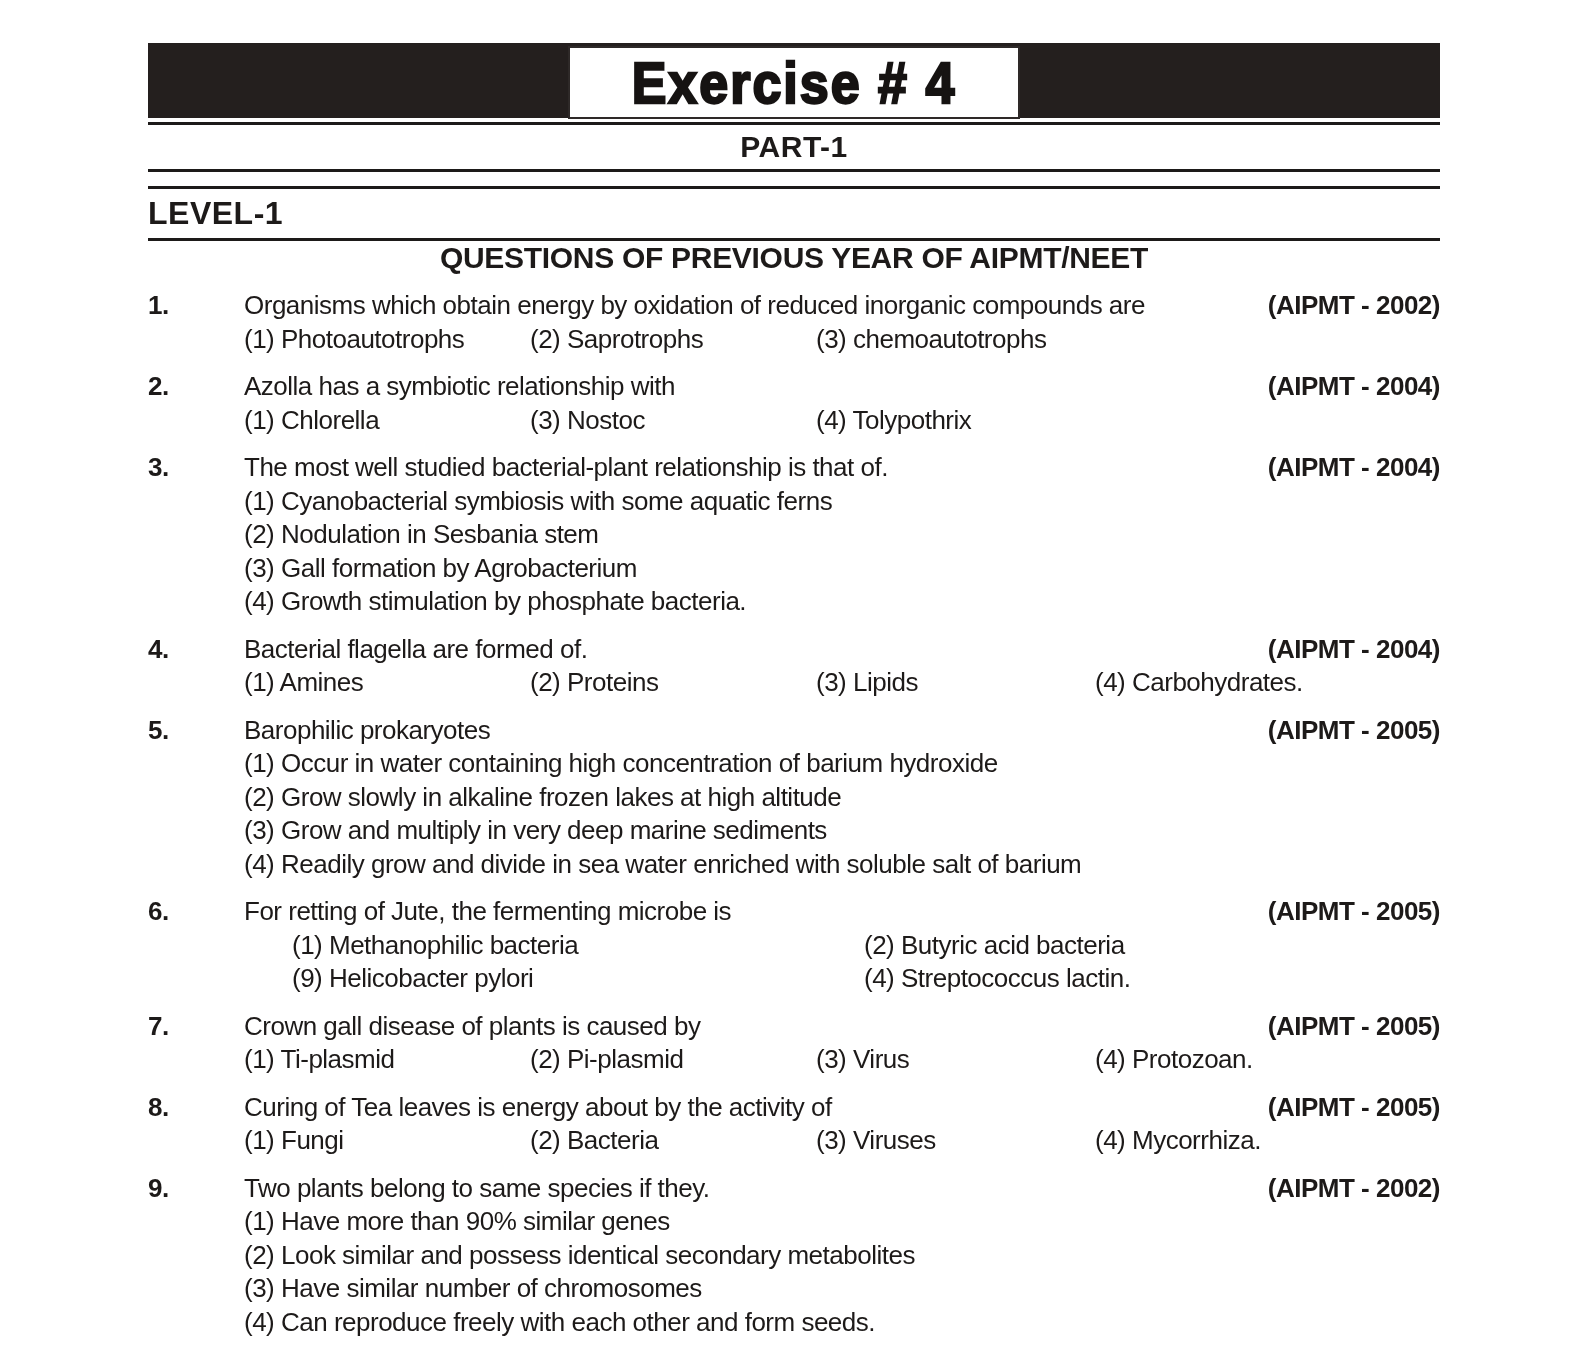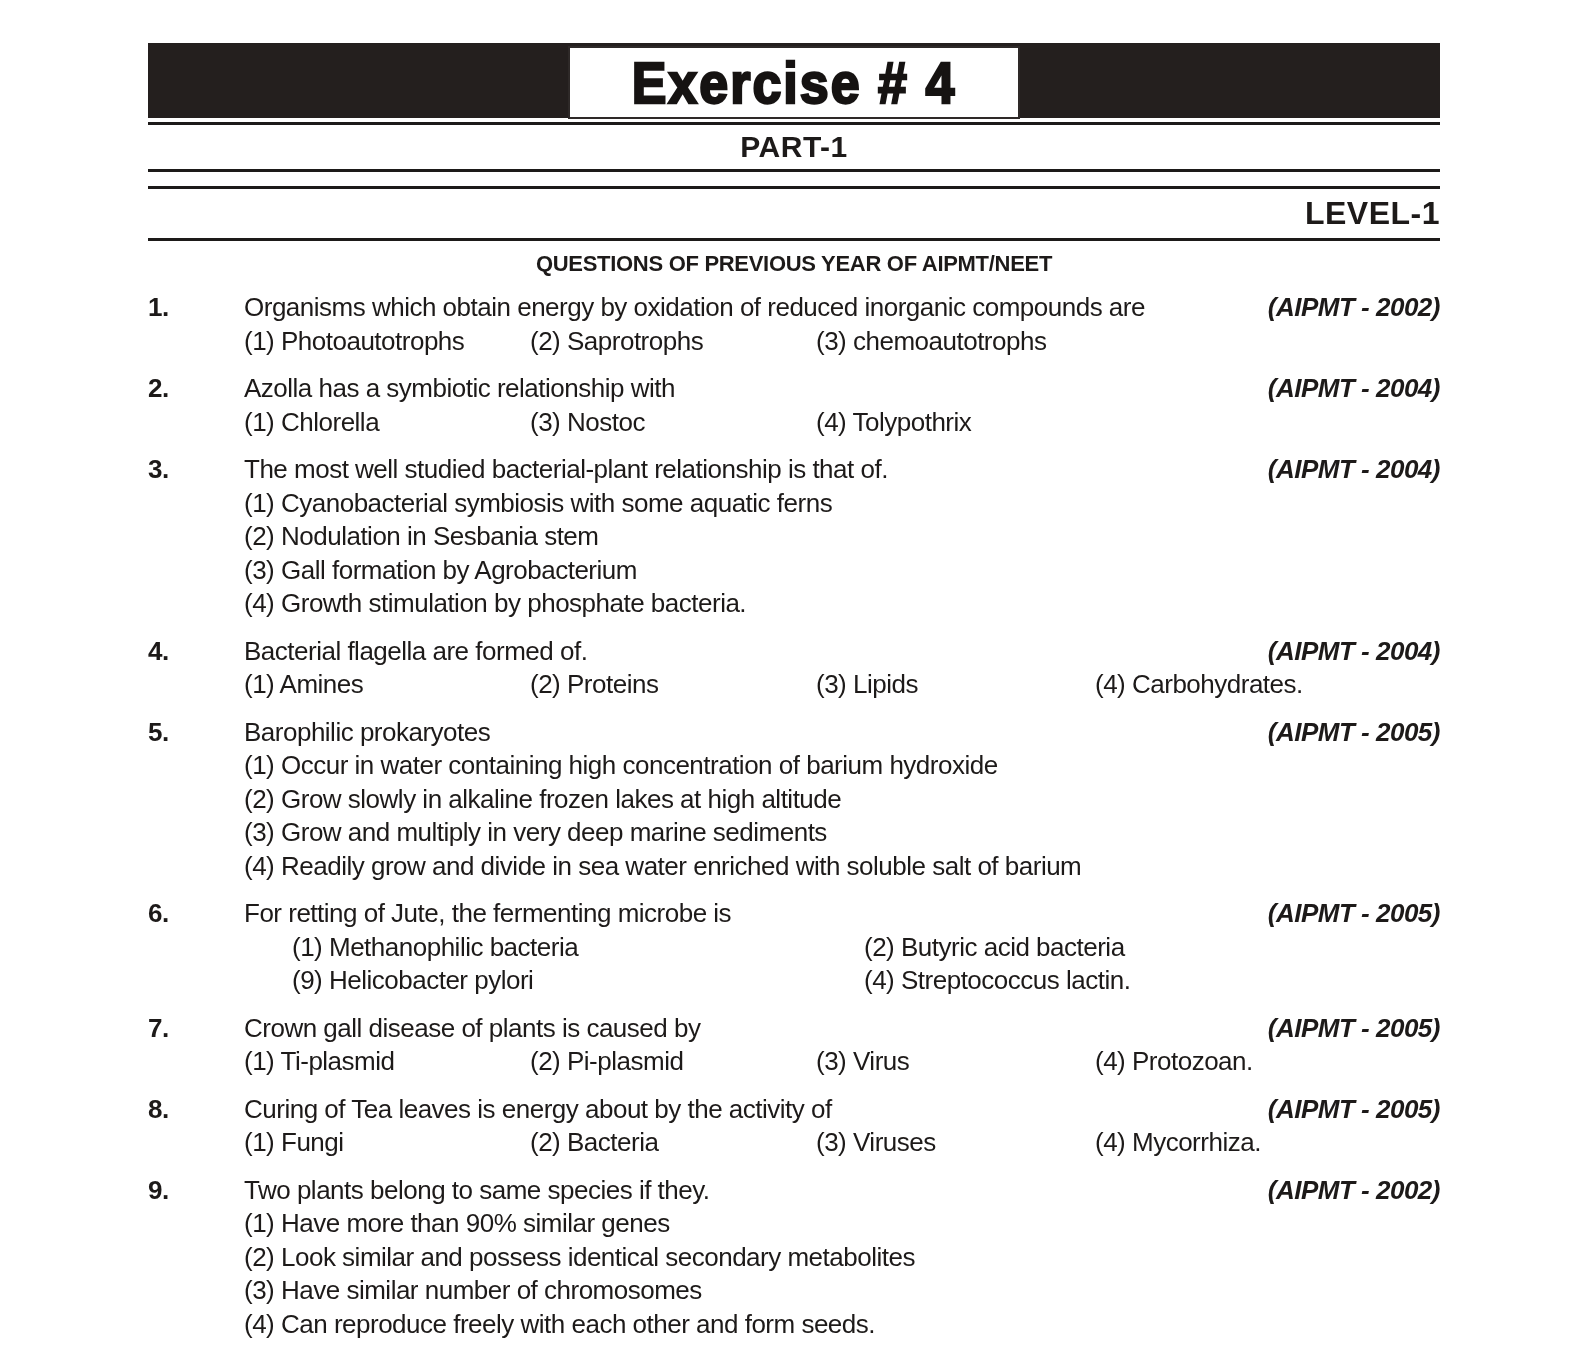--- a/index.html
+++ b/index.html
@@ -33,38 +33,37 @@
   .rule { background:#1d1a19; }
   .rule-a { margin-top:4px; height:3px; }
   .part-title {
     font-size:30px; font-weight:bold; letter-spacing:0.5px;
     text-align:center; line-height:44px;
   }
   .rule-b { height:3px; }
   .rule-c { margin-top:14px; height:3px; }
   .level-title {
     font-size:32px; font-weight:bold; letter-spacing:0.5px;
-    text-align:right; line-height:49px;
+    text-align:left; line-height:49px;
   }
   .rule-d { height:3px; }
 
   .section-heading {
-    margin-top:10px;
-    font-size:22px; font-weight:bold; letter-spacing:-0.3px;
+    font-size:30px; font-weight:bold; letter-spacing:-0.3px;
     text-align:center;
   }
 
   
   #questions { margin-top:14px; font-size:26px; letter-spacing:-0.5px; }
   .q { display:flex; margin-bottom:14px; }
   .qnum { width:96px; flex:none; font-weight:bold; line-height:33.5px; }
   .qbody { flex:1; min-width:0; }
   .qhead { display:flex; justify-content:space-between; line-height:33.5px; }
   .qtext { white-space:nowrap; }
-  .qtag { font-weight:bold; white-space:nowrap; margin-left:12px;font-style:italic; }
+  .qtag { font-weight:bold; white-space:nowrap; margin-left:12px; }
   .opt { line-height:33.5px; white-space:nowrap; }
   .opts.row4 { display:grid; grid-template-columns:286px 286px 279px 1fr; }
   .opts.grid2 { display:grid; grid-template-columns:572px 1fr;margin-left:48px; }
   .opts.stack .opt { display:block; }
 </style>
 </head>
 <body>
 
 <div class="page">
   <div class="content">

